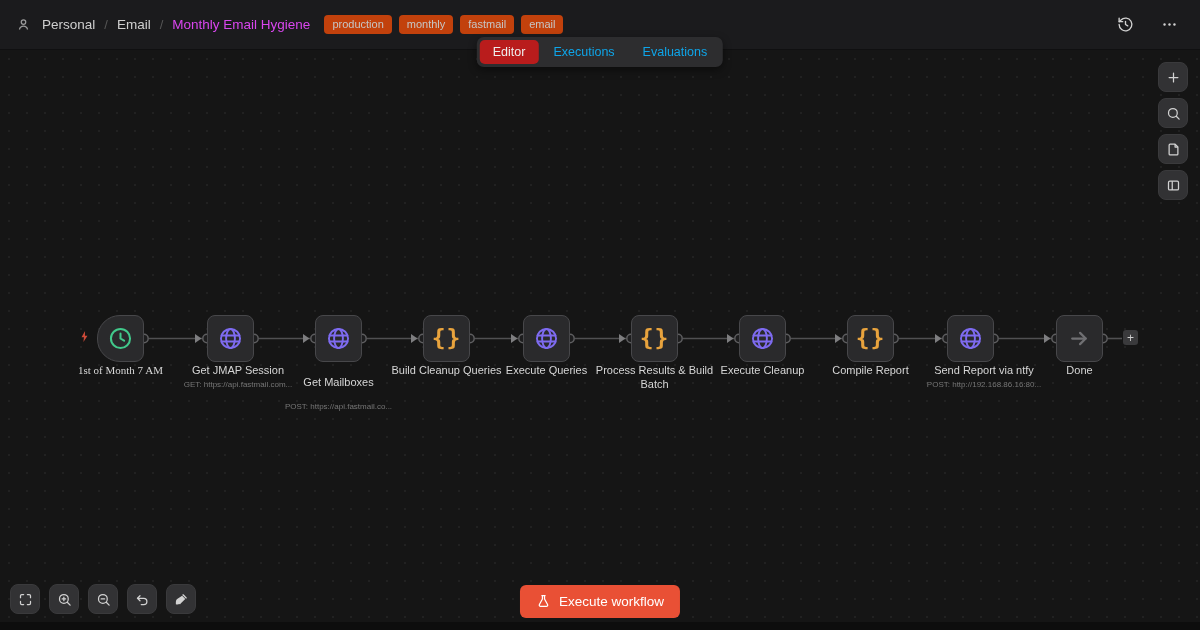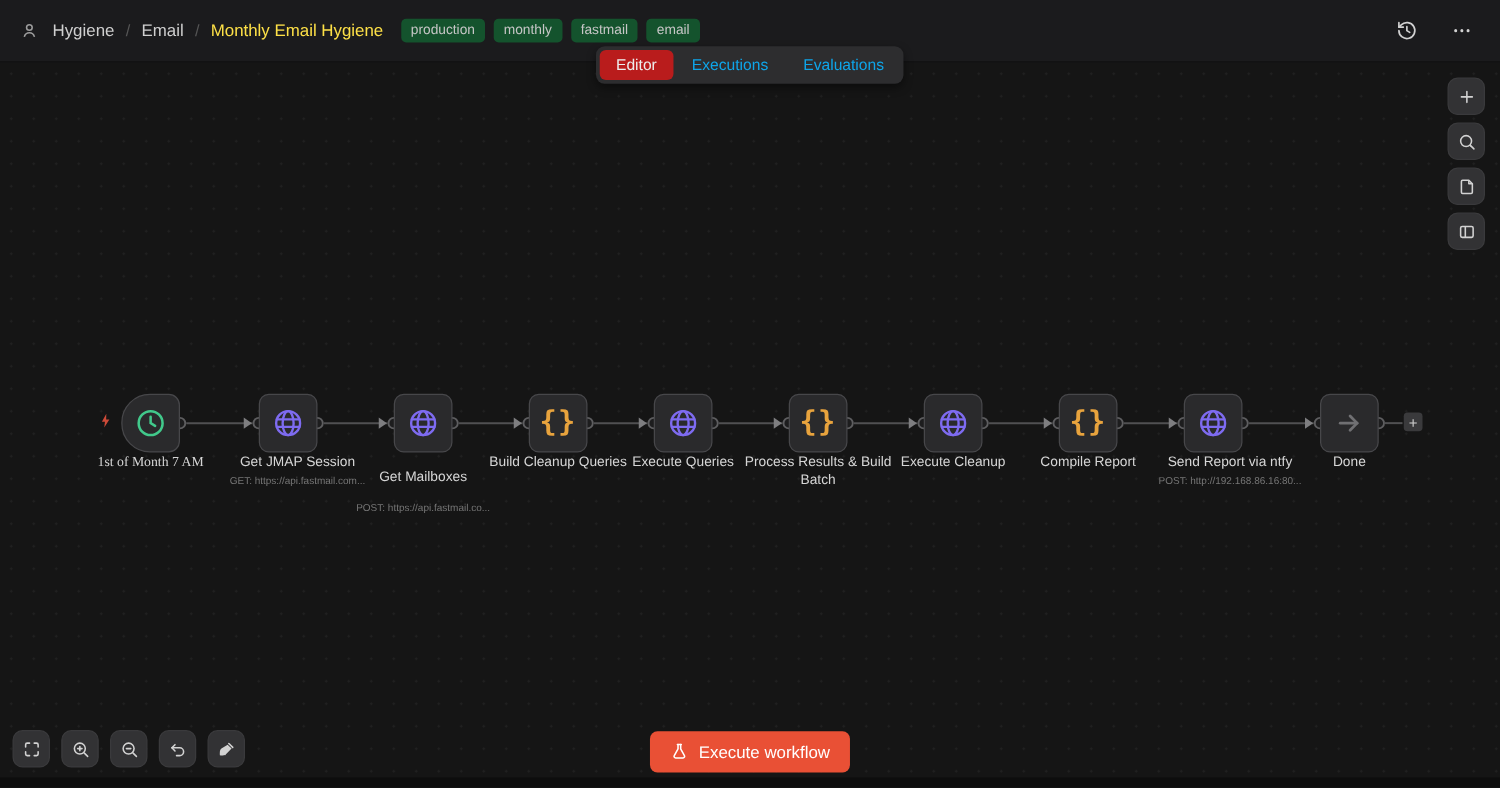--- a/index.html
+++ b/index.html
@@ -19,25 +19,25 @@
   #bottom-strip { position:absolute; left:0; right:0; bottom:0; height:8px; background:#0d0d0d; }
   
   #header {
     position:absolute; top:0; left:0; right:0; height:50px;
     background:#1b1b1d; border-bottom:1px solid #101011;
     display:flex; align-items:center; padding:0 16px; z-index:30;
   }
   .crumbs { display:flex; align-items:center; gap:9px; font-size:13.5px; }
   .crumb { color:#cfcfcf; }
   .crumb-sep { color:#565656; font-size:13px; }
-  .crumb-title { color:#fde047; }
+  .crumb-title { color:#d946ef; }
   .person-ico { color:#9c9c9c; display:flex; margin-right:2px; }
   .tags { display:flex; gap:7px; margin-left:14px; }
   .tag {
-    background:#14532d; color:#c6c6c6; font-size:11px;
+    background:#c2410c; color:#c6c6c6; font-size:11px;
     padding:2.5px 8px; border-radius:4px; line-height:1.25;
   }
   
   #tabbar {
     position:absolute; top:37px; left:50%; transform:translateX(-50%);
     background:#2d2d2f; border-radius:7px; padding:3px; display:flex; gap:2px;
     z-index:40; box-shadow:0 3px 8px rgba(0,0,0,.45);
   }
   .tab {
     font-size:12.5px; color:#0ea5e9; padding:4px 13px; border-radius:5px; cursor:pointer;
@@ -256,21 +256,21 @@
 <div id="add-node-plus">+</div>
 
 <div id="header">
   <div class="crumbs">
     <span class="person-ico">
       <svg class="ico" width="15" height="15" viewBox="0 0 24 24" fill="none" stroke="currentColor" stroke-width="2">
           <circle cx="12" cy="8" r="3.6"></circle>
           <path d="M5.5 20c1-3.6 3.6-5.2 6.5-5.2s5.5 1.6 6.5 5.2"></path>
         </svg>
     </span>
-    <span class="crumb">Hygiene</span>
+    <span class="crumb">Personal</span>
     <span class="crumb-sep">/</span>
     <span class="crumb">Email</span>
     <span class="crumb-sep">/</span>
     <span class="crumb crumb-title">Monthly Email Hygiene</span>
   </div>
   <div class="tags" id="tags">
       <span class="tag">production</span>
       <span class="tag">monthly</span>
       <span class="tag">fastmail</span>
       <span class="tag">email</span>

